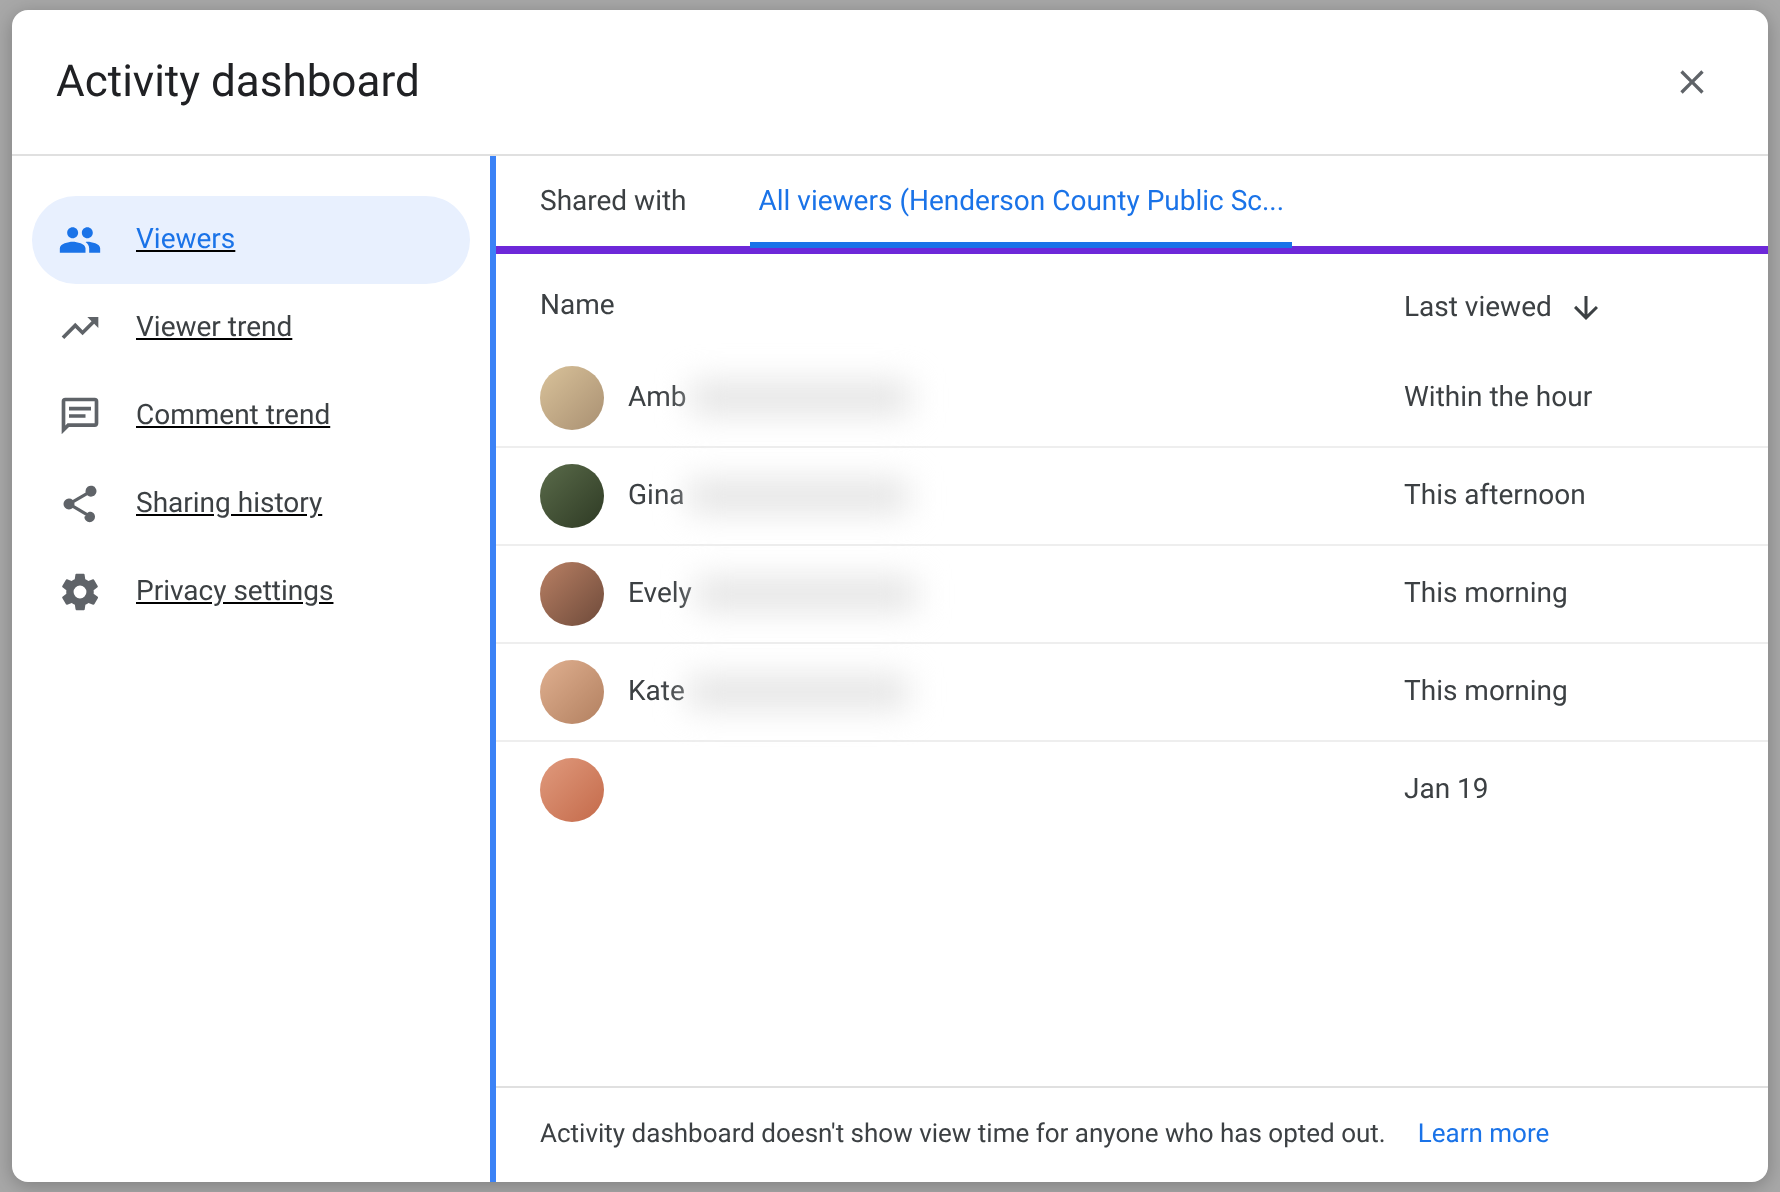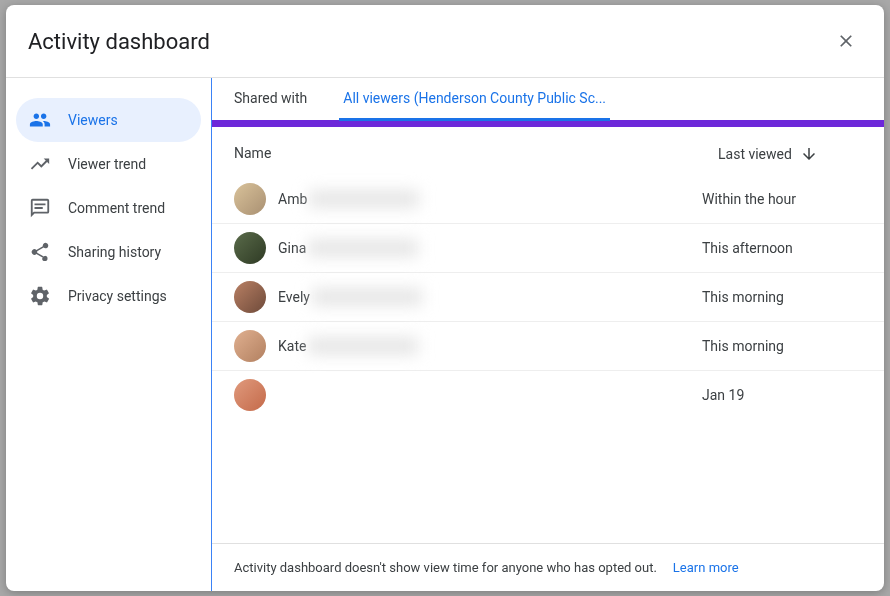--- a/index.html
+++ b/index.html
@@ -41,23 +41,24 @@
     cursor: pointer;
     border-radius: 50%;
     color: #5f6368;
   }
   .body {
     flex: 1;
     display: flex;
     overflow: hidden;
   }
   .sidebar {
-    width: 206px;
-    border-right: 1px solid #3b82f6;
+    width: 242px;
+    border-right: 3px solid #3b82f6;
     padding: 20px 10px 10px 10px;
+    text-decoration: underline;
   }
   .nav-item {
     display: flex;
     align-items: center;
     height: 44px;
     padding-left: 12px;
     border-radius: 22px;
     cursor: pointer;
     color: #3c4043;
     font-size: 14px;
@@ -75,21 +76,21 @@
   .nav-item.active .icon { color: #1a73e8; }
   .main {
     flex: 1;
     display: flex;
     flex-direction: column;
     overflow: hidden;
   }
   .tabs {
     display: flex;
     padding-left: 18px;
-    border-bottom: 7px solid #6d28d9;
+    border-bottom: 4px solid #6d28d9;
     height: 49px;
     align-items: flex-end;
   }
   .tab {
     padding: 0 4px 12px 4px;
     margin-right: 28px;
     font-size: 14px;
     color: #3c4043;
     cursor: pointer;
     border-bottom: 3px solid transparent;
@@ -101,21 +102,21 @@
     border-bottom: 3px solid #1a73e8;
   }
   .tab .paren { color: #1a73e8; }
   .table-wrap {
     flex: 1;
     overflow: auto;
     position: relative;
   }
   .thead {
     display: flex;
-    padding: 18px 6px 12px 22px;
+    padding: 18px 22px 12px 22px;
     font-size: 14px;
     color: #3c4043;
   }
   .col-name { flex: 1; }
   .col-last {
     width: 160px;
     display: flex;
     align-items: center;
     gap: 8px;
   }

